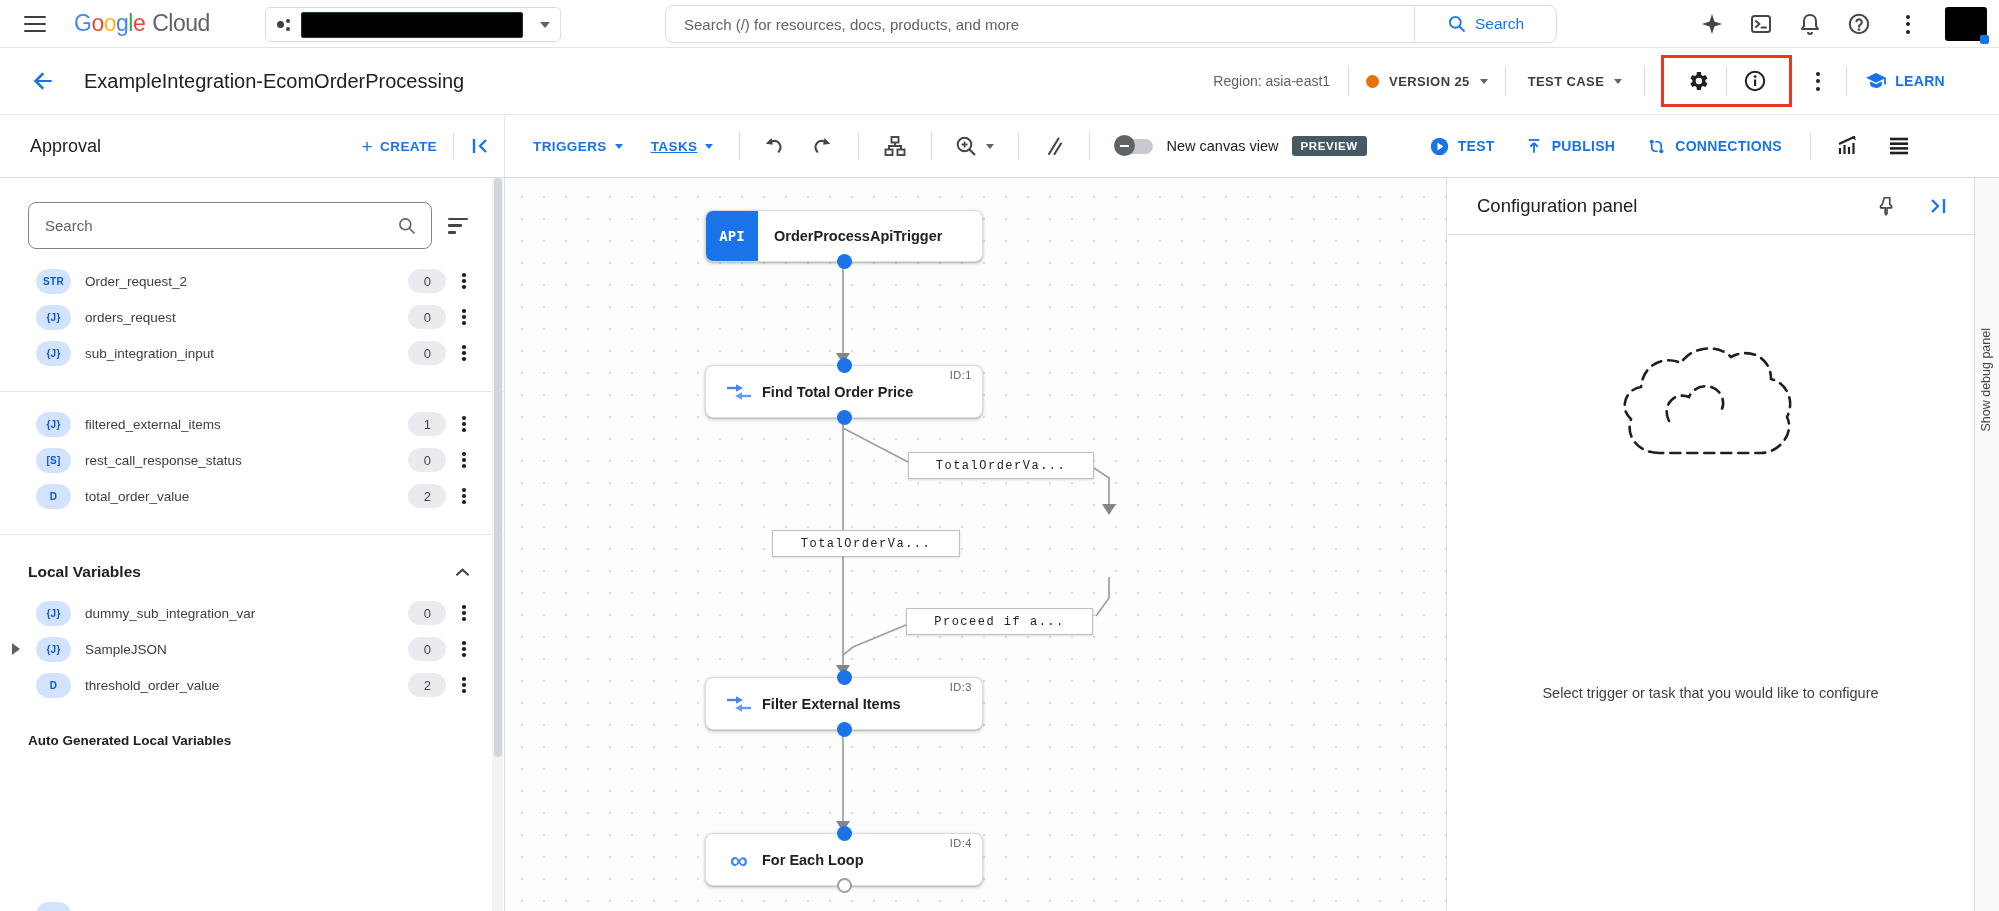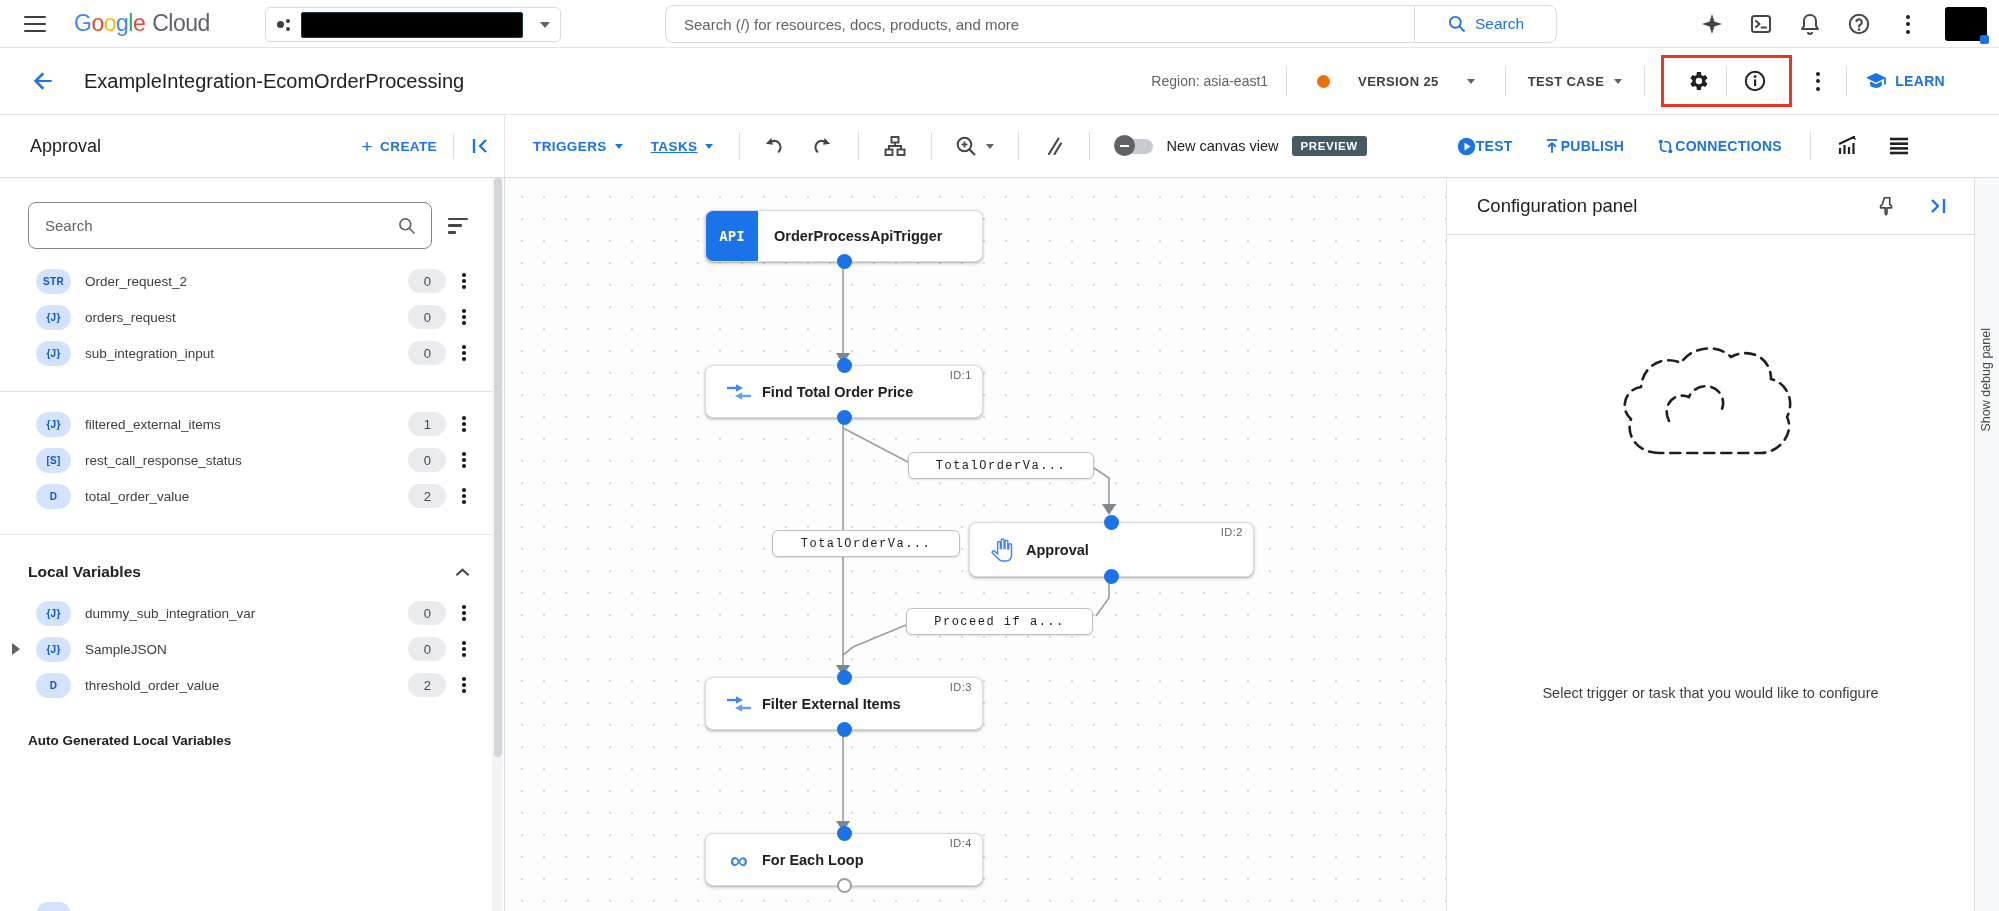--- a/index.html
+++ b/index.html
@@ -30,21 +30,21 @@
   .avatar { width:42px; height:34px; background:#000; border-radius:3px; position:relative; cursor:pointer; }
   .avatar i { position:absolute; right:-2px; bottom:-3px; width:9px; height:9px; background:#1a73e8; border-radius:2px; }
 
   
   .titlebar { position:absolute; top:48px; left:0; width:100%; height:67px; background:#fff; border-bottom:1px solid #e3e5e8; display:flex; align-items:center; }
   .back { margin-left:30px; width:26px; height:26px; color:#1a73e8; cursor:pointer; flex:none; }
   .integ-title { margin-left:28px; font-size:20px; color:#202124; }
   .tb-right { margin-left:auto; display:flex; align-items:center; padding-right:54px; }
   .vsep { width:1px; height:30px; background:#dadce0; }
   .region { font-size:14px; color:#5f6368; margin-right:18px; }
-  .ver-chip { display:flex; align-items:center; gap:28px; margin:0 30px; cursor:pointer; }
+  .ver-chip { display:flex; align-items:center; gap:10px; margin:0 17px; cursor:pointer; }
   .ver-dot { width:13px; height:13px; border-radius:50%; }
   .chip-label { font-size:13px; font-weight:bold; color:#3c4043; letter-spacing:.4px; }
   .caret-sm { width:0; height:0; border-left:4.5px solid transparent; border-right:4.5px solid transparent; border-top:5.5px solid #5f6368; }
   .testcase-chip { display:flex; align-items:center; gap:10px; margin:0 22px; cursor:pointer; }
   .red-callout { display:flex; align-items:center; border:3px solid #ee3424; height:52px; padding:0 6px; margin-right:14px; }
   .red-callout .icbtn { width:56px; display:flex; justify-content:center; align-items:center; cursor:pointer; color:#202124; }
   .red-callout .vsep { height:30px; }
   .kebab-lg { display:flex; flex-direction:column; gap:3.5px; padding:6px 10px; cursor:pointer; margin-right:16px; }
   .kebab-lg i { width:4px; height:4px; border-radius:50%; background:#202124; }
   .learn { display:flex; align-items:center; gap:8px; color:#1a73e8; font-size:14px; font-weight:bold; letter-spacing:.3px; margin-left:18px; cursor:pointer; }
@@ -61,21 +61,21 @@
   .tool-main .vsep { height:28px; }
   .tmenu { display:flex; align-items:center; gap:8px; color:#1a73e8; font-size:13.5px; font-weight:bold; letter-spacing:.4px; cursor:pointer; }
   .tmenu .caret-sm { border-top-color:#1a73e8; }
   .ticon2 { width:24px; height:24px; color:#444746; cursor:pointer; flex:none; }
   .toggle { width:37px; height:15px; background:#c7cbd0; border-radius:8px; position:relative; cursor:pointer; }
   .toggle .knob { position:absolute; left:-2px; top:-3.5px; width:21px; height:21px; background:#5f6368; border-radius:50%; display:flex; align-items:center; justify-content:center; }
   .toggle .knob i { width:9px; height:2px; background:#fff; }
   .canvas-toggle-label { font-size:14.5px; color:#202124; margin-left:13px; }
   .preview-badge { margin-left:13px; color:#fff; font-size:11.5px; font-weight:bold; letter-spacing:.6px; padding:4px 9px; border-radius:3px; }
   .tool-right { display:flex; align-items:center; margin-left:auto; padding-right:88px; }
-  .blue-act { display:flex; align-items:center; color:#1a73e8; font-size:14px; font-weight:bold; letter-spacing:.3px; cursor:pointer;justify-content:flex-end; }
+  .blue-act { display:flex; align-items:center; gap:9px; color:#1a73e8; font-size:14px; font-weight:bold; letter-spacing:.3px; cursor:pointer;justify-content:flex-end; }
   .tool-right .vsep { height:28px; margin:0 24px 0 28px; }
 
   
   .content { position:absolute; top:178px; left:0; width:100%; height:733px; display:flex; }
 
   
   .sidebar { width:505px; flex:none; background:#fff; border-right:1px solid #dadce0; position:relative; overflow:hidden; }
   .sb-scroll { position:absolute; top:0; right:1px; width:11px; height:100%; background:#f1f3f4; }
   .sb-scroll i { position:absolute; top:0; left:1.5px; width:8px; height:79%; background:#d2d5d9; border-radius:4px; }
   .sb-inner { padding:24px 34px 0 28px; }
@@ -109,21 +109,21 @@
   .node { position:absolute; width:278px; height:52px; background:#fff; border:1px solid #dadce0; border-radius:8px;
     box-shadow:0 1px 2px rgba(60,64,67,.3), 0 1.5px 4px rgba(60,64,67,.15); display:flex; align-items:center; cursor:pointer; }
   .node .nid { position:absolute; top:3px; right:10px; font-size:11px; color:#5f6368; letter-spacing:.5px; }
   .node .nlabel { font-size:14.5px; font-weight:bold; color:#202124; }
   .trigger-badge { width:52px; height:100%; border-radius:7px 0 0 7px; display:flex; align-items:center; justify-content:center;
     color:#fff; font-family:"DejaVu Sans Mono", monospace; font-size:14px; font-weight:bold; flex:none; }
   .node .icon-slot { width:30px; margin:0 8px 0 18px; display:flex; justify-content:center; flex:none; }
   .port { position:absolute; left:50%; width:15px; height:15px; margin-left:-7.5px; border-radius:50%; background:#1a73e8; }
   .port.top { top:-8px; } .port.bottom { bottom:-8px; }
   .port.hollow { background:#fff; border:2px solid #9aa0a6; }
-  .edge-label { position:absolute; height:27px; background:#fff; border:1px solid #bdc1c6; border-radius:6px;
+  .edge-label { position:absolute; height:27px; background:#fff; border:1px solid #bdc1c6; border-radius:0;
     box-shadow:0 1px 2px rgba(0,0,0,.12); font-family:"Liberation Mono", monospace; font-size:12px; letter-spacing:1.5px;
     color:#202124; display:flex; align-items:center; justify-content:center; cursor:pointer; }
   .loop-glyph { font-size:25px; font-weight:bold; color:#4285f4; line-height:20px; }
 
   
   .config { width:528px; flex:none; background:#fff; border-left:1px solid #dadce0; display:flex; flex-direction:column; }
   .cfg-head { height:57px; border-bottom:1px solid #dadce0; display:flex; align-items:center; padding:0 26px 0 30px; flex:none; }
   .cfg-title { font-size:18.5px; color:#202124; }
   .cfg-head .pin { margin-left:auto; width:22px; height:22px; color:#444746; cursor:pointer; }
   .cfg-head .collapse-r { margin-left:30px; width:20px; height:20px; color:#1a73e8; cursor:pointer; }
@@ -530,31 +530,20 @@
               <polygon points="11,2.2 18,6 11,9.8" fill="#4285f4"></polygon>
               <line x1="26" y1="14" x2="16" y2="14" stroke="#669df6" stroke-width="2.4"></line>
               <polygon points="17,10.2 10,14 17,17.8" fill="#669df6"></polygon>
             </svg>
         </span>
         <span class="nlabel">Find Total Order Price</span>
         <span class="port top"></span>
         <span class="port bottom"></span>
       </div>
 
-      <div class="node" style="left:464px; top:344px; width:285px; height:55px;">
-        <span class="nid">ID:2</span>
-        <span class="icon-slot">
-          <svg width="24" height="26" viewBox="0 0 24 26">
-              <path d="M20.5 8.2 c0-.8-.6-1.4-1.4-1.4 s-1.4.6-1.4 1.4 v3.8 h-.9 V4.6 c0-.8-.6-1.4-1.4-1.4 s-1.4.6-1.4 1.4 v7 h-.9 V3.4 c0-.8-.6-1.4-1.4-1.4 s-1.4.6-1.4 1.4 v8.2 h-.9 V5.8 c0-.8-.6-1.4-1.4-1.4 s-1.4.6-1.4 1.4 v11 l-3.2-2.6 c-.6-.5-1.4-.4-1.9.2 -.5.6-.4 1.4.2 1.9 l5.8 5.6 c1 1.2 2.6 2.1 4.3 2.1 h3.2 c3 0 5.5-2.4 5.5-5.4 z" fill="#fff" stroke="#4285f4" stroke-width="1.5"></path>
-            </svg>
-        </span>
-        <span class="nlabel">Approval</span>
-        <span class="port top"></span>
-        <span class="port bottom"></span>
-      </div>
 
       <div class="node" style="left:200px; top:499px; height:53px;">
         <span class="nid">ID:3</span>
         <span class="icon-slot">
           <svg width="28" height="20" viewBox="0 0 28 20">
               <line x1="2" y1="6" x2="12" y2="6" stroke="#4285f4" stroke-width="2.4"></line>
               <polygon points="11,2.2 18,6 11,9.8" fill="#4285f4"></polygon>
               <line x1="26" y1="14" x2="16" y2="14" stroke="#669df6" stroke-width="2.4"></line>
               <polygon points="17,10.2 10,14 17,17.8" fill="#669df6"></polygon>
             </svg>

